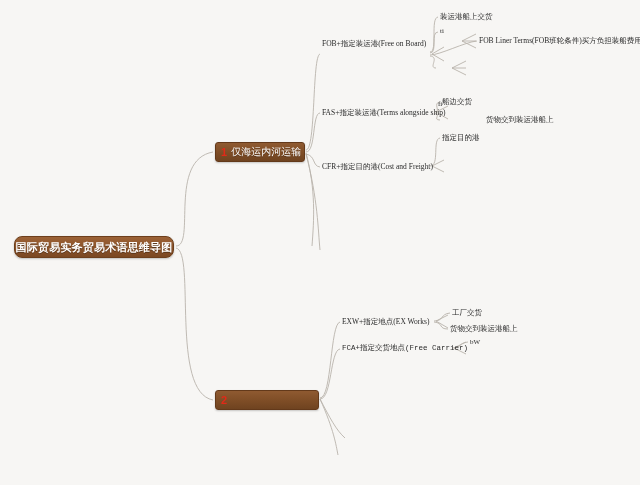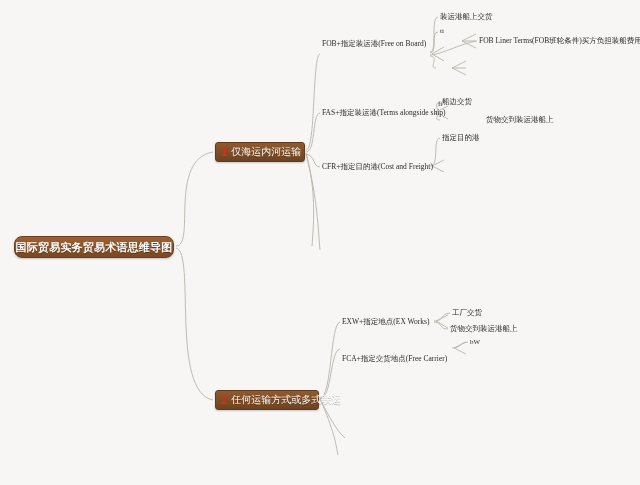--- a/index.html
+++ b/index.html
@@ -159,38 +159,37 @@
     <span class="root-label">国际贸易实务贸易术语思维导图</span>
   </div>
 
   <div class="branch-node" id="branch-1">
     <span class="branch-index">1</span>
     <span class="branch-label">仅海运内河运输</span>
   </div>
 
   <div class="branch-node" id="branch-2">
     <span class="branch-index">2</span>
-    <span class="branch-label">任何运输方式或多式联运</span>
   </div>
 
   <div class="node-text" style="left:322px; top:40px;">FOB+指定装运港(Free on Board)</div>
   <div class="node-text" style="left:322px; top:109px;">FAS+指定装运港(Terms alongside ship)</div>
   <div class="node-text" style="left:322px; top:163px;">CFR+指定目的港(Cost and Freight)</div>
 
   <div class="node-text" style="left:440px; top:13px;">装运港船上交货</div>
   <div class="node-text small" style="left:440px; top:28px;text-align:center;">ti</div>
   <div class="node-text" style="left:479px; top:37px;">FOB Liner Terms(FOB班轮条件)买方负担装船费用</div>
   <div class="node-text small" style="left:438px; top:64px;margin-top:37px;">fi</div>
 
   <div class="node-text" style="left:442px; top:98px;">船边交货</div>
   <div class="node-text" style="left:442px; top:116px;margin-left:44px;">货物交到装运港船上</div>
 
   <div class="node-text" style="left:442px; top:134px;">指定目的港</div>
 
   <div class="node-text" style="left:342px; top:318px;font-family:Liberation Serif, serif;">EXW+指定地点(EX Works)</div>
-  <div class="node-text" style="left:342px; top:355px;">FCA+指定交货地点(Free Carrier)</div>
+  <div class="node-text" style="left:342px; top:345px;font-family:Liberation Mono, monospace;">FCA+指定交货地点(Free Carrier)</div>
 
   <div class="node-text" style="left:452px; top:309px;">工厂交货</div>
   <div class="node-text" style="left:450px; top:325px;">货物交到装运港船上</div>
 
   <div class="node-text small" style="left:470px; top:339px;">bW</div>
 
 </div>
 
 </body></html>

